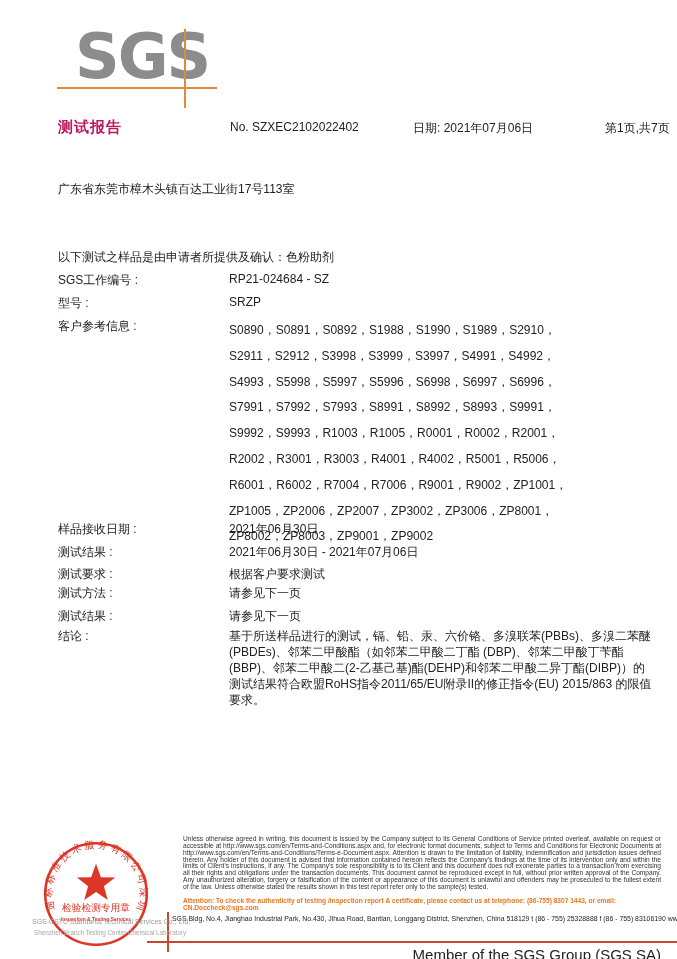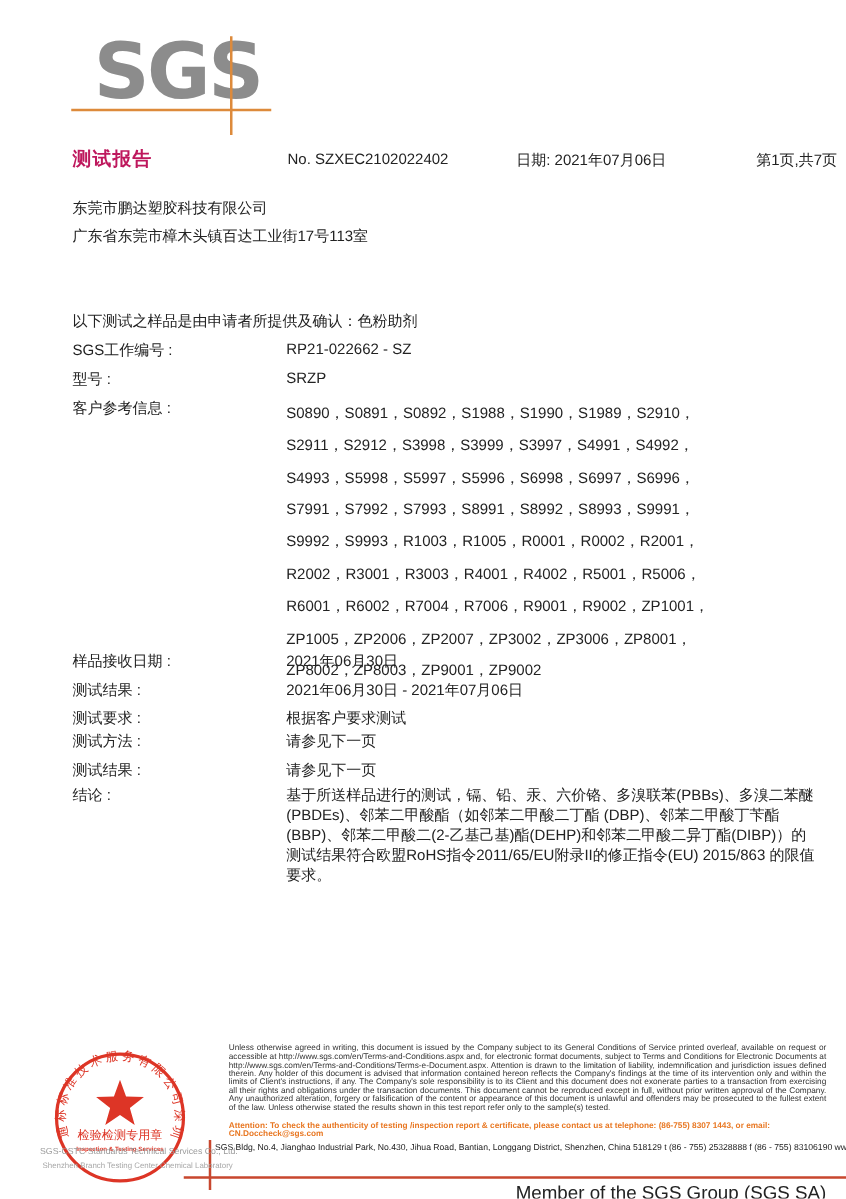--- a/index.html
+++ b/index.html
@@ -76,28 +76,27 @@
     <div class="logo-vline"></div>
   </div>
 
   <div class="hdr">
     <span class="hdr-title">测试报告</span>
     <span class="hdr-no">No. SZXEC2102022402</span>
     <span class="hdr-date">日期: 2021年07月06日</span>
     <span class="hdr-page">第1页,共7页</span>
   </div>
 
-  <div class="company">东莞市鹏达塑胶科技有限公司</div>
   <div class="address">广东省东莞市樟木头镇百达工业街17号113室</div>
 
   <div class="sample-statement">以下测试之样品是由申请者所提供及确认：色粉助剂</div>
 
   <div class="frow r-job">
     <span class="lbl">SGS工作编号 :</span>
-    <span class="val">RP21-022662 - SZ</span>
+    <span class="val">RP21-024684 - SZ</span>
   </div>
   <div class="frow r-model">
     <span class="lbl">型号 :</span>
     <span class="val">SRZP</span>
   </div>
   <div class="frow r-ref">
     <span class="lbl">客户参考信息 :</span>
     <span class="val">S0890，S0891，S0892，S1988，S1990，S1989，S2910，
 S2911，S2912，S3998，S3999，S3997，S4991，S4992，
 S4993，S5998，S5997，S5996，S6998，S6997，S6996，

